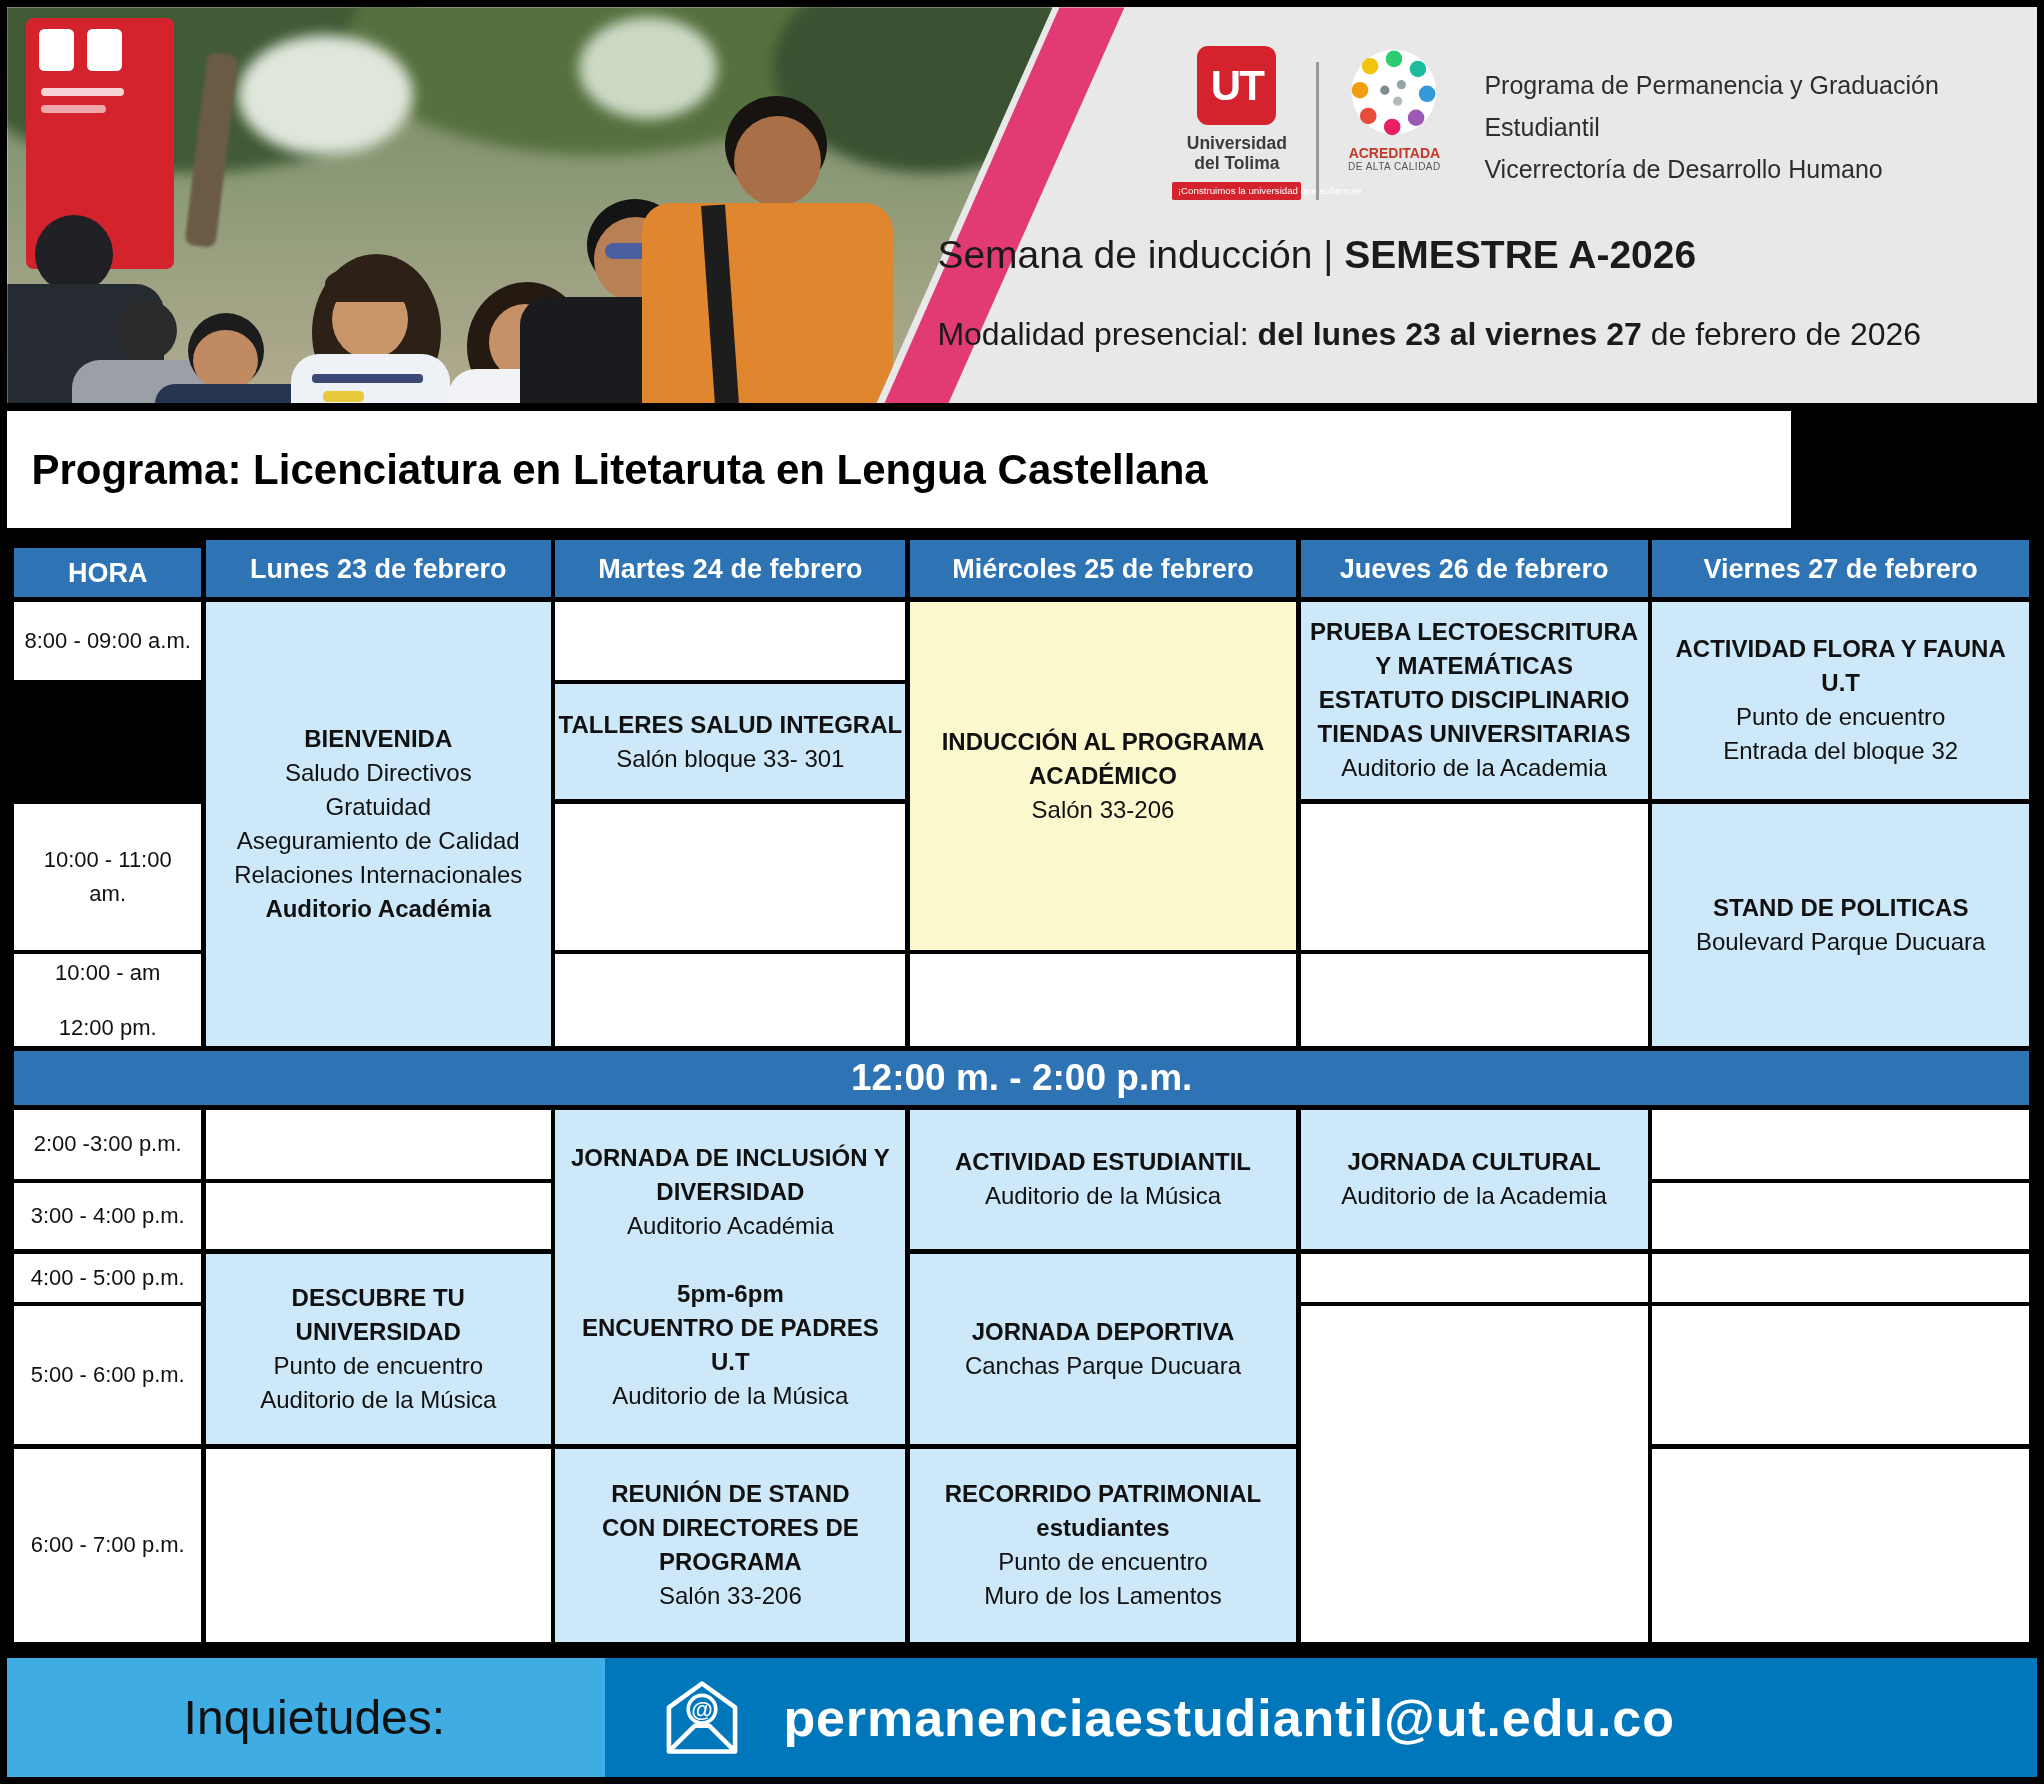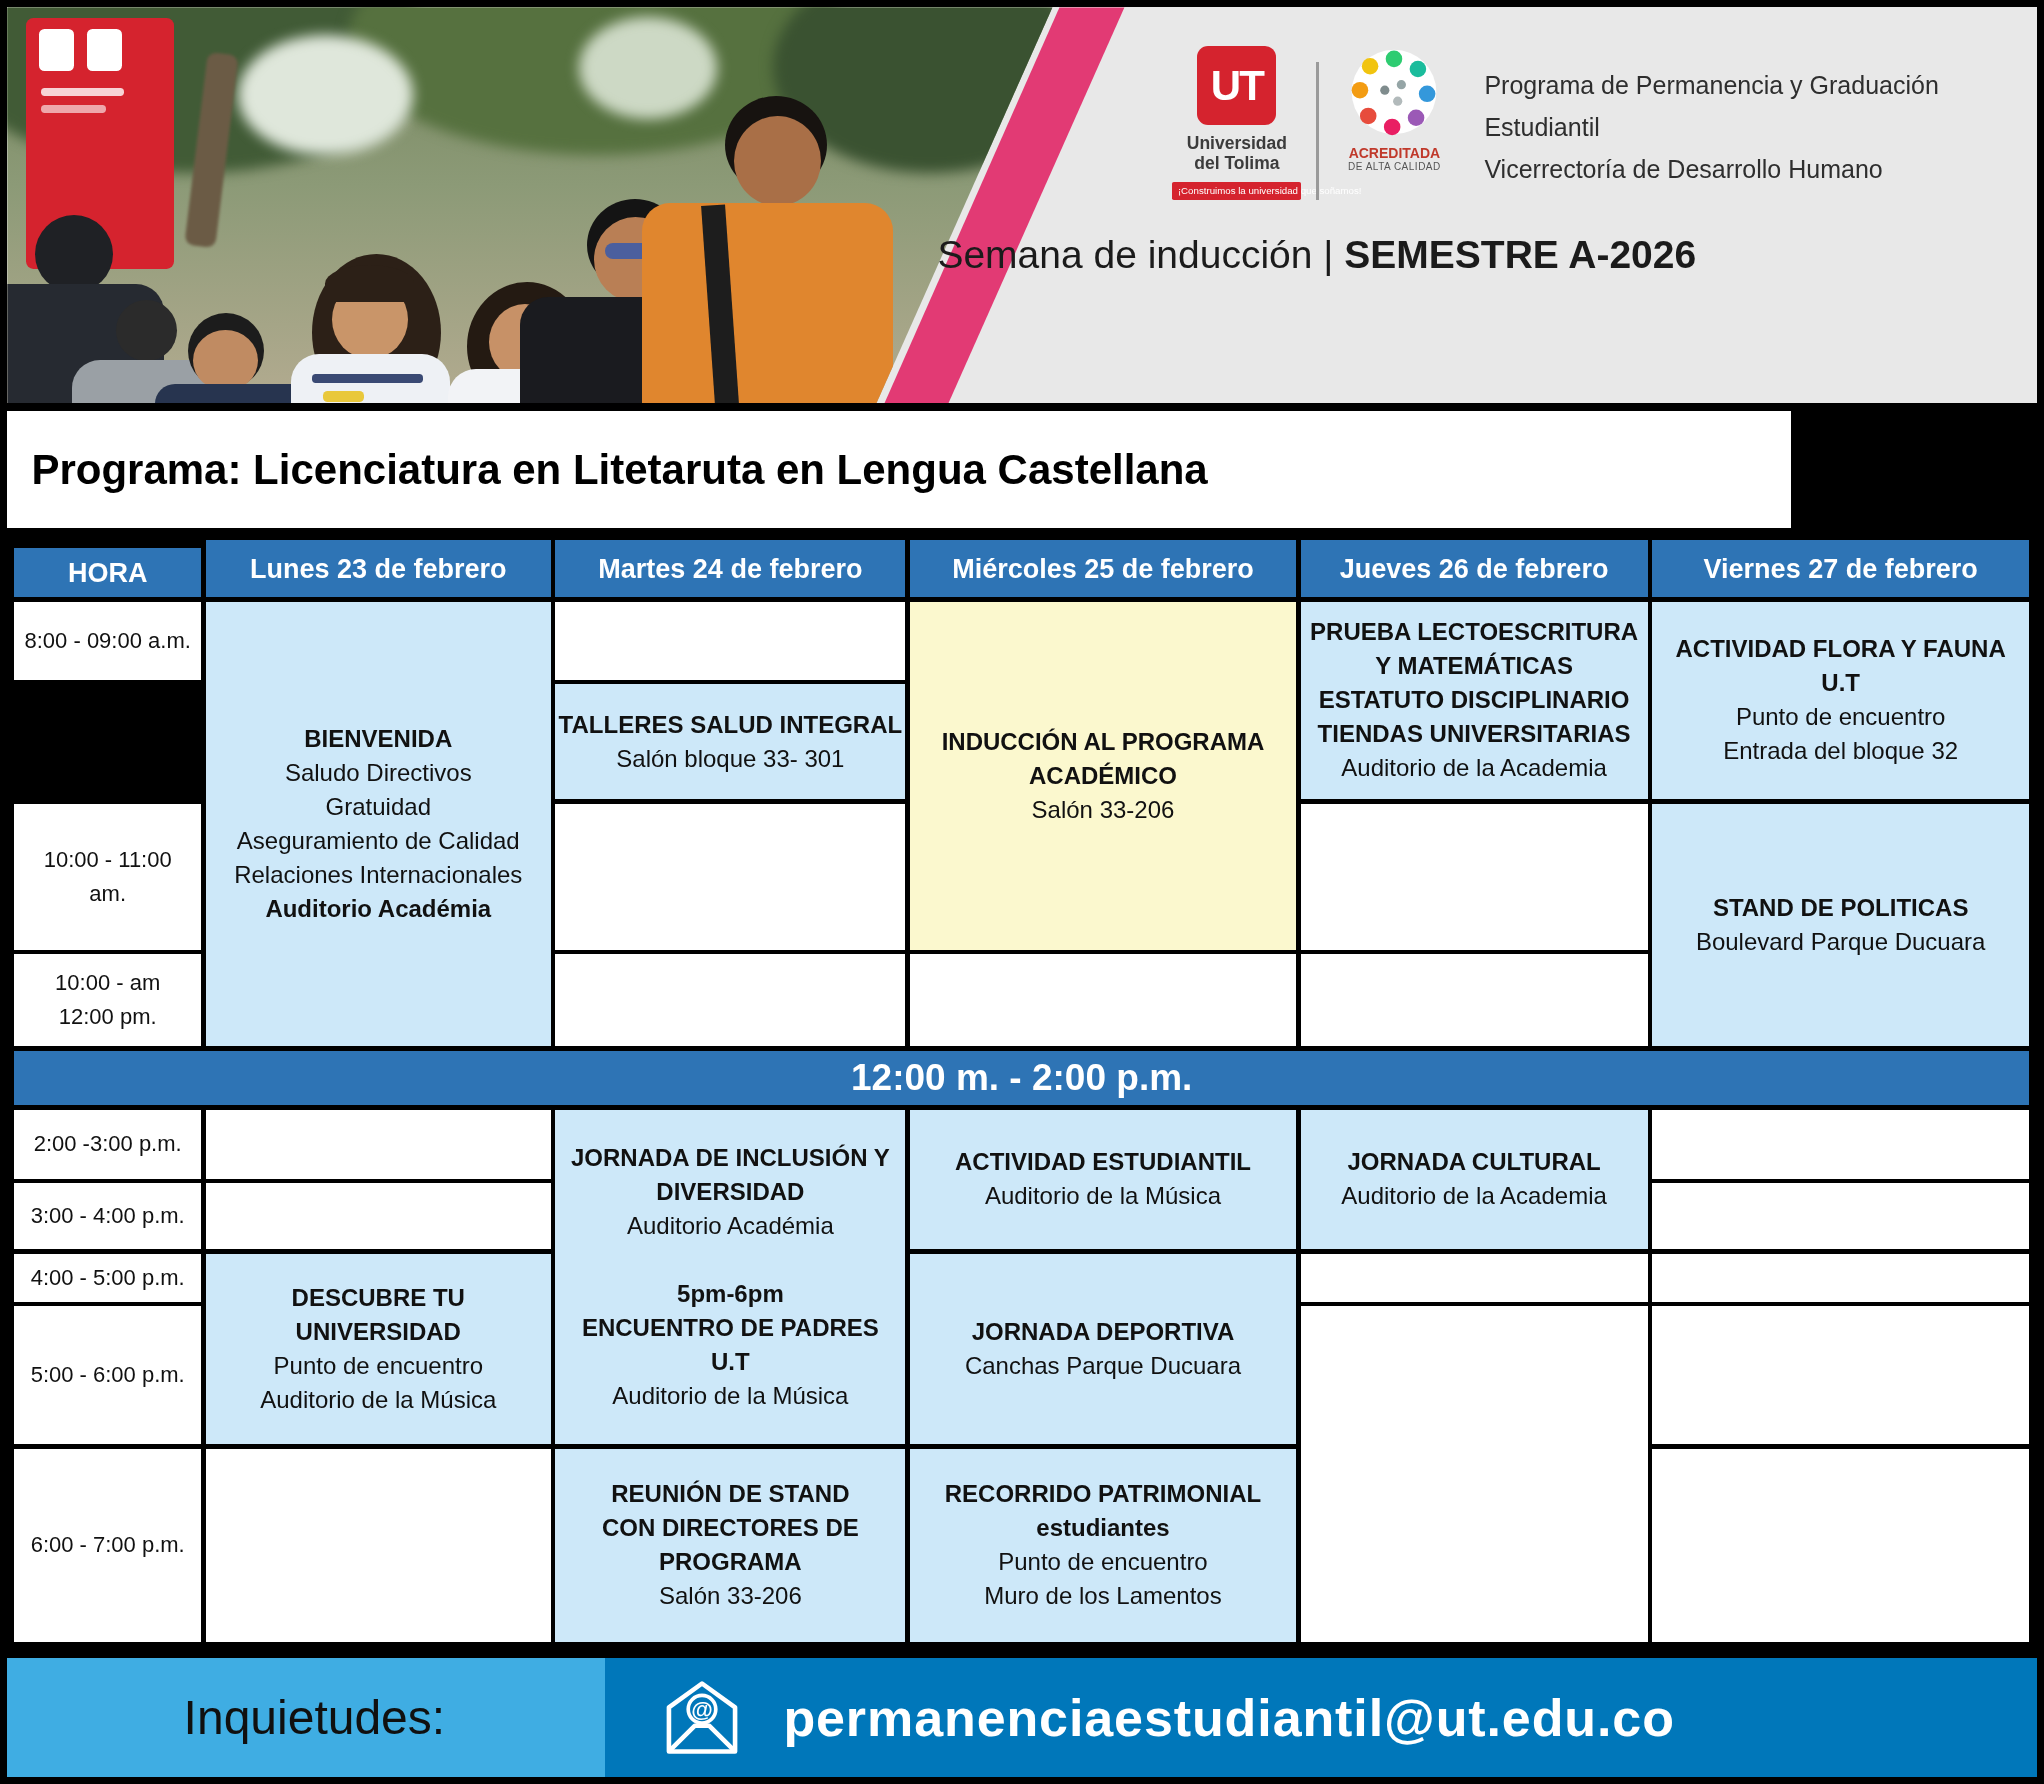--- a/index.html
+++ b/index.html
@@ -144,20 +144,23 @@
   </div>
 
   <div class="org">
     <div>Programa de Permanencia y Graduación Estudiantil</div>
     <div>Vicerrectoría de Desarrollo Humano</div>
   </div>
 
   <div class="week">
     <span>Semana de inducción | </span><b>SEMESTRE A-2026</b>
   </div>
+  <div class="modality">
+    <span>Modalidad presencial: </span><b>del lunes 23 al viernes 27</b><span> de febrero de 2026</span>
+  </div>
 </div>
 
 <div class="title-row">
   <div>Programa: Licenciatura en Litetaruta en Lengua Castellana</div>
 </div>
 
 <div class="grid" style="grid-template-columns: 187px 345px 350px 386px 347px 377px; grid-template-rows: 57px 78px 115px 146px 92px 54px 69px 66px 48px 138px 193px;">
     <div class="cell header" style="grid-area: 1 / 1 / span 1 / span 1; margin-top: 8px;">
       <div class="line">HORA</div>
     </div>
@@ -176,21 +179,21 @@
     <div class="cell header" style="grid-area: 1 / 6 / span 1 / span 1;">
       <div class="line">Viernes 27 de febrero</div>
     </div>
     <div class="cell time" style="grid-area: 2 / 1 / span 1 / span 1;">
       <div class="line">8:00 - 09:00 a.m.</div>
     </div>
     <div class="cell time" style="grid-area: 4 / 1 / span 1 / span 1;">
       <div class="line">10:00 - 11:00</div>
       <div class="line">am.</div>
     </div>
-    <div class="cell time" style="grid-area: 5 / 1 / span 1 / span 1;">
+    <div class="cell time" style="grid-area: 5 / 1 / span 1 / span 1; justify-content: space-between;">
       <div class="line">10:00 - am</div>
       <div class="line">12:00 pm.</div>
     </div>
     <div class="cell event-blue" style="grid-area: 2 / 2 / span 4 / span 1;">
       <div class="line b">BIENVENIDA</div>
       <div class="line">Saludo Directivos</div>
       <div class="line">Gratuidad</div>
       <div class="line">Aseguramiento de Calidad</div>
       <div class="line">Relaciones Internacionales</div>
       <div class="line b">Auditorio Académia</div>

